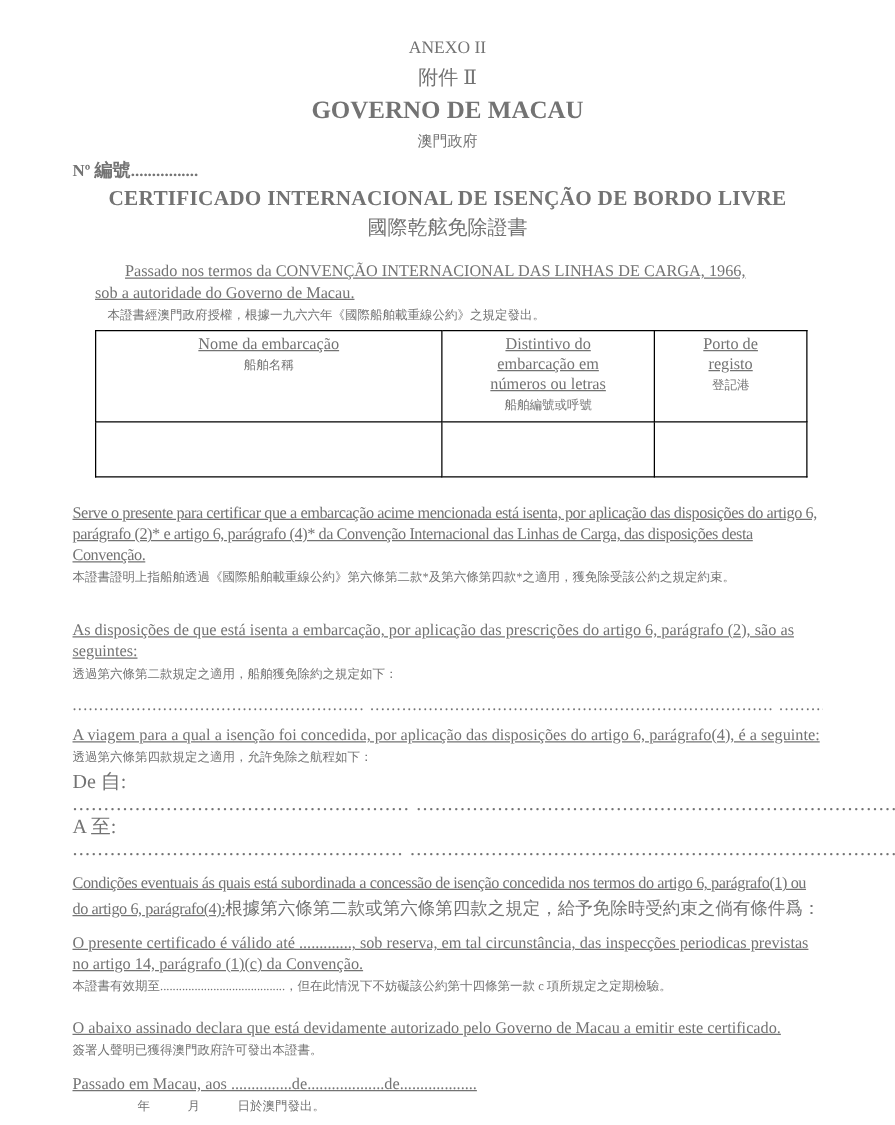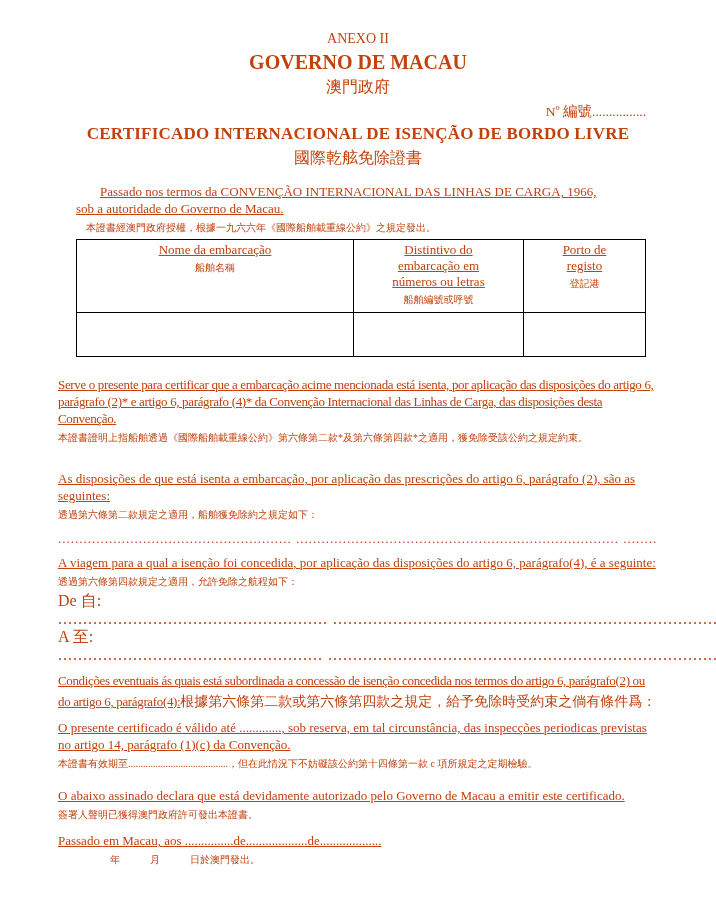--- a/index.html
+++ b/index.html
@@ -1,38 +1,38 @@
 <!DOCTYPE html>
 <html><head>
 <meta charset="utf-8">
 <style>
   * { box-sizing: border-box; }
   html, body { margin: 0; padding: 0; background: #ffffff; }
   .page {
     width: 716px; height: 900px;
     background: #ffffff;
-    color: #c2410c;
+    color: #737373;
     font-family: "Liberation Serif", "DejaVu Serif", serif;
     font-size: 13px;
     position: relative;
     overflow: hidden;
   }
   .content { padding: 20px 58px 0 58px; }
   .center { text-align: center; }
   .pt { font-size: 13px; line-height: 17px; text-decoration: underline; }
   .zh { font-size: 10px; line-height: 21px; font-family: Liberation Serif, serif; }
   .condensed { letter-spacing: -0.35px; }
 
   
   .hl { margin: 0; }
   .anexo-pt { font-size: 14px; line-height: 22px; margin-top: 8px; }
   .anexo-zh { font-size: 16px; line-height: 26px; }
   .governo-pt { font-size: 20px; line-height: 24px; font-weight: bold; }
-  .governo-zh { font-size: 16px; line-height: 26px; }
-  .numero-line { text-align: right; font-size: 13.5px; line-height: 18px; padding-right: 12px; margin-top: 2px; }
+  .governo-zh { font-size: 12px; line-height: 26px; }
+  .numero-line { font-size: 13.5px; line-height: 18px; padding-right: 12px; margin-top: 2px; font-weight: bold; }
   .numero-line .zh-inline { font-size: 14.5px; }
   .title-pt { font-size: 17px; font-weight: bold; line-height: 22px; margin-top: 2px; letter-spacing: 0.2px; }
   .title-zh { font-size: 16px; line-height: 26px; }
 
   
   .intro { margin-top: 12px; margin-left: 18px; }
   .intro .pt1 { text-indent: 24px; }
   .intro .zh1 { text-indent: 10px; line-height: 22px; }
 
   
@@ -66,20 +66,21 @@
   .sec-passado .zh { text-indent: 52px; }
   .sec-abaixo { margin-top: 13px; }
 </style>
 </head>
 <body>
 
 <div class="page">
   <div class="content">
 
     <div class="center hl anexo-pt">ANEXO II</div>
+    <div class="center hl anexo-zh">附件 Ⅱ</div>
     <div class="center hl governo-pt">GOVERNO DE MACAU</div>
     <div class="center hl governo-zh">澳門政府</div>
 
     <div class="numero-line">
       <span>Nº</span>
       <span class="zh-inline">編號</span><span>................</span>
     </div>
 
     <div class="center hl title-pt">CERTIFICADO INTERNACIONAL DE ISENÇÃO DE BORDO LIVRE</div>
     <div class="center hl title-zh">國際乾舷免除證書</div>
@@ -132,21 +133,21 @@
         <span>De 自:</span>
         <span class="dots">...................................................... ........................................................................................................</span>
       </div>
       <div class="fillrow de-a">
         <span>A 至:</span>
         <span class="dots">..................................................... .........................................................................................................</span>
       </div>
     </div>
 
     <div class="para sec-condicoes">
-      <span class="pt condensed">Condições eventuais ás quais está subordinada a concessão de isenção concedida nos termos do artigo 6, parágrafo(2) ou do artigo 6, parágrafo(4):</span><span class="zh-inline">根據第六條第二款或第六條第四款之規定，給予免除時受約束之倘有條件爲：</span>
+      <span class="pt condensed">Condições eventuais ás quais está subordinada a concessão de isenção concedida nos termos do artigo 6, parágrafo(1) ou do artigo 6, parágrafo(4):</span><span class="zh-inline">根據第六條第二款或第六條第四款之規定，給予免除時受約束之倘有條件爲：</span>
     </div>
 
     <div class="para sec-validade">
       <div class="pt">O presente certificado é válido até ............., sob reserva, em tal circunstância, das inspecções periodicas previstas no artigo 14, parágrafo (1)(c) da Convenção.</div>
       <div class="zh">本證書有效期至........................................，但在此情況下不妨礙該公約第十四條第一款 c 項所規定之定期檢驗。</div>
     </div>
 
     <div class="para sec-abaixo">
       <div class="pt">O abaixo assinado declara que está devidamente autorizado pelo Governo de Macau a emitir este certificado.</div>
       <div class="zh">簽署人聲明已獲得澳門政府許可發出本證書。</div>

